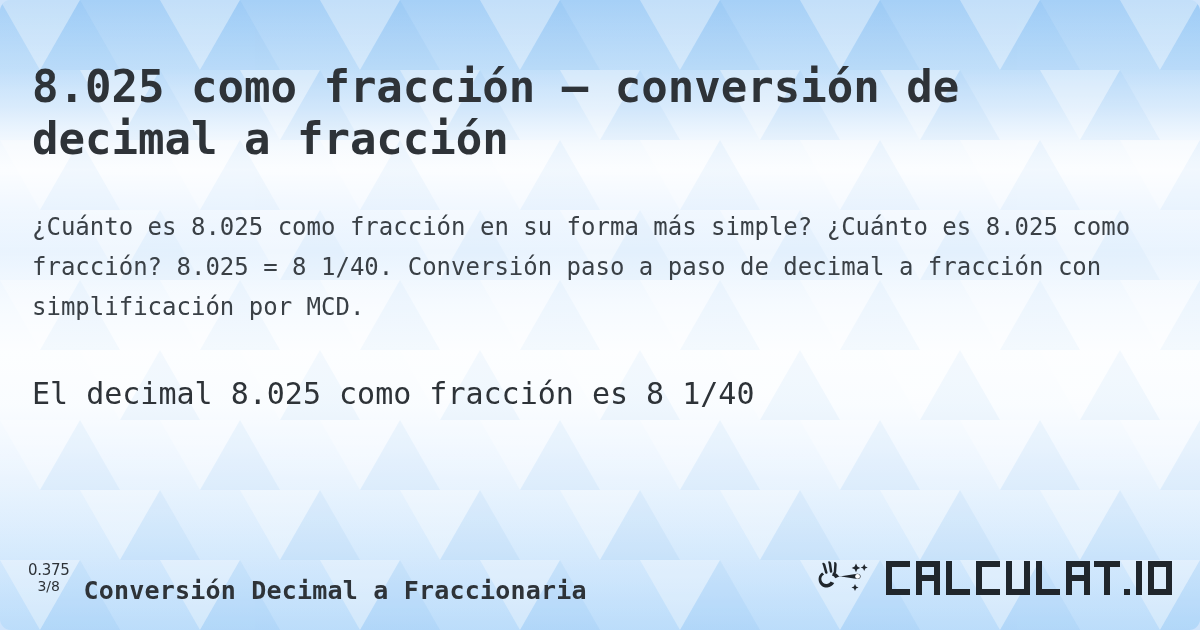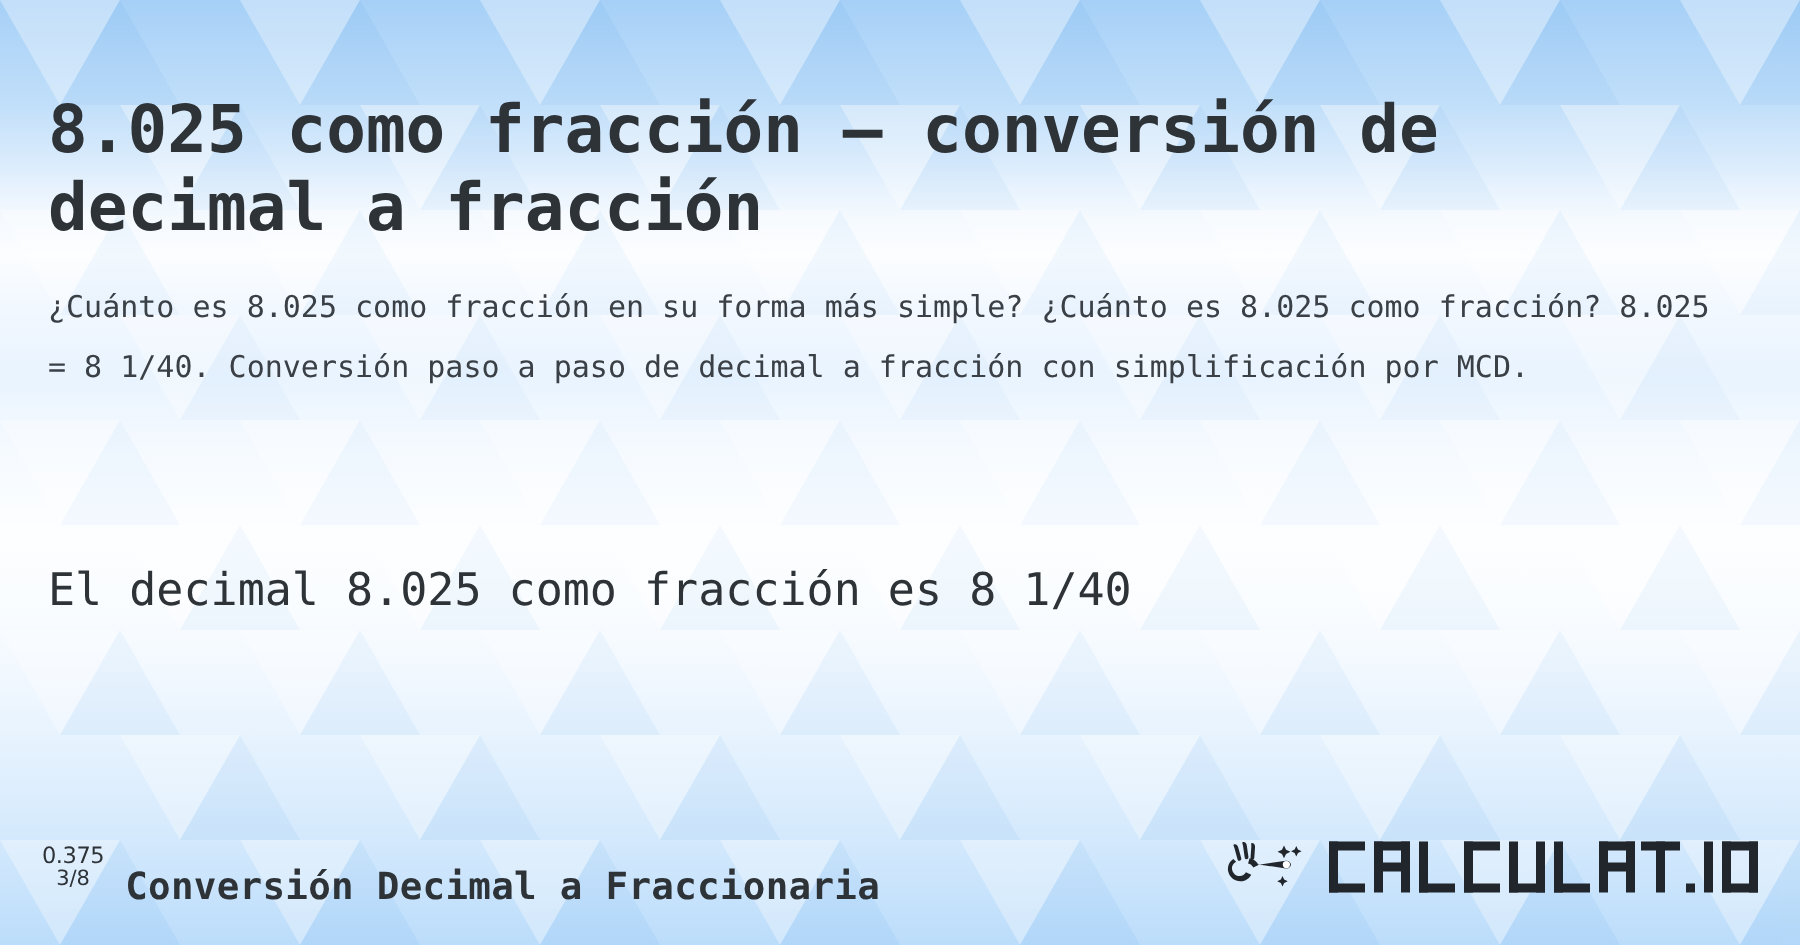--- a/index.html
+++ b/index.html
@@ -29,20 +29,21 @@
         #dfeeff 33%,
         #cbe4fd 40%,
         #e7f3ff 48%,
         #f8fcff 56%,
         #f4faff 64%,
         #e6f2ff 72%,
         #d6eafd 80%,
         #c8e3fc 88%,
         #bcddfb 95%,
         #b4d9fa 100%);
+    border-radius: 11px;
   }
 
   
   .poly {
     position: absolute;
     inset: 0;
     pointer-events: none;
   }
 
   .content {
@@ -61,23 +62,23 @@
     font-weight: 700;
     color: #2e3338;
     letter-spacing: 0px;
     white-space: pre-wrap;
   }
 
   
   #description {
     position: absolute;
     left: 32px;
-    top: 164px;
+    top: 183px;
     width: 1115px;
-    font-size: 20px;
+    font-size: 24px;
     line-height: 40px;
     color: #3a4046;
     font-weight: 400;
   }
 
   
   #answer {
     position: absolute;
     left: 32px;
     top: 344px;

